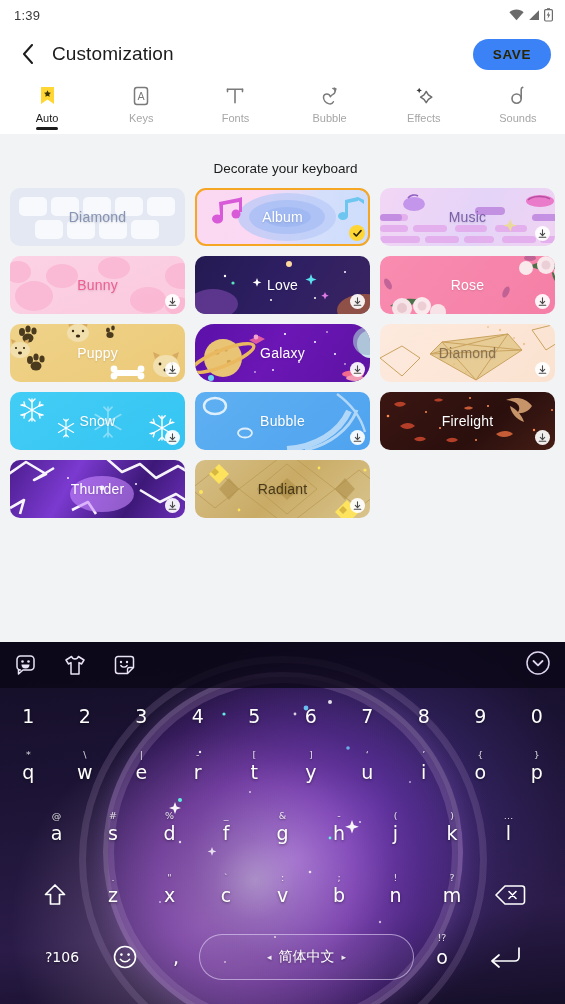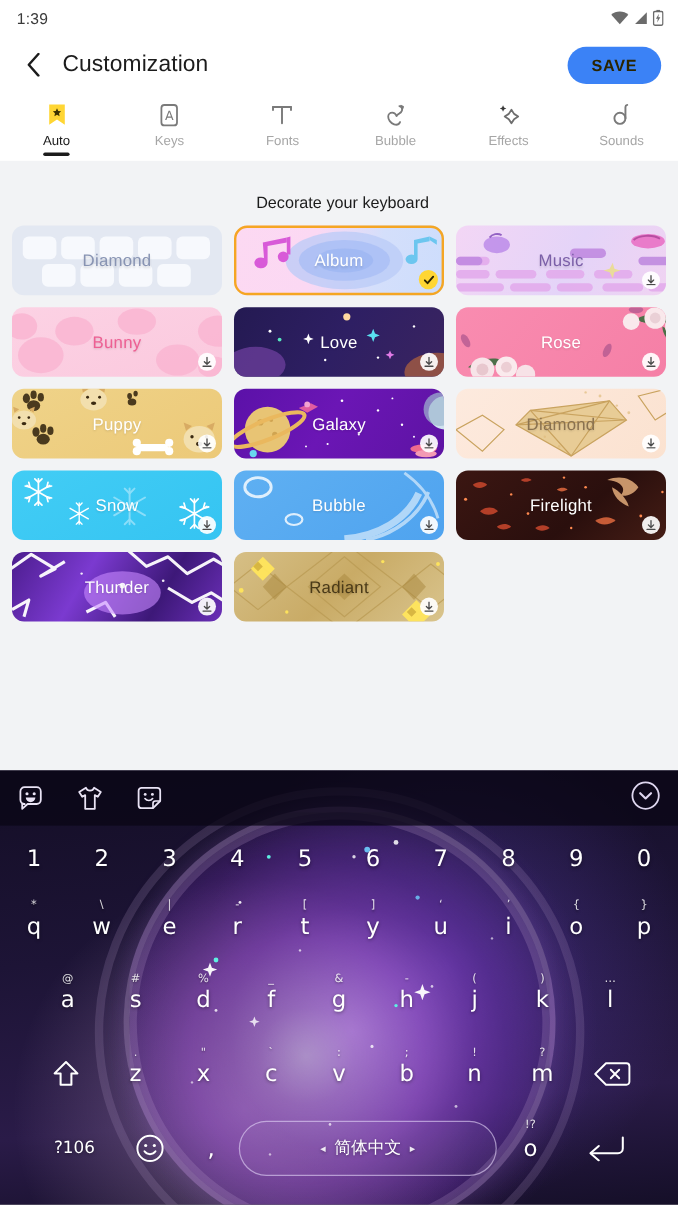--- a/index.html
+++ b/index.html
@@ -125,21 +125,21 @@
   .deco { position:absolute; z-index:1; pointer-events:none; }
 
   
   .bg-default { background:#e3e8f2; }
   .bg-album   { background:linear-gradient(100deg,#fcd9f2 0%,#fbd8f3 38%,#d4dffb 68%,#cdddfc 100%); }
   .bg-music   { background:linear-gradient(115deg,#f3d6f5 0%,#e4d4f8 55%,#f0d3f2 100%); }
   .bg-bunny   { background:linear-gradient(160deg,#fcd2e4 0%,#fbc9de 100%); }
   .bg-star    { background:linear-gradient(120deg,#241a52 0%,#2e1f63 50%,#3a2460 100%); }
   .bg-rose    { background:linear-gradient(130deg,#f98cb0 0%,#f57fa6 100%); }
   .bg-puppy   { background:linear-gradient(150deg,#efd389 0%,#ecc978 100%); }
-  .bg-galaxy  { background:linear-gradient(120deg,#5b11a8 0%,#6b16b5 45%,#5d13a3 100%); }
+  .bg-galaxy  { background:linear-gradient(120deg,#5b11a8 0%,#6b16b5 45%,#5d13a3 100%);border-radius:19px; }
   .bg-diamond { background:linear-gradient(130deg,#fdeade 0%,#fbe2d0 100%); }
   .bg-snow    { background:linear-gradient(150deg,#42cdf5 0%,#35c4f2 100%); }
   .bg-love    { background:linear-gradient(140deg,#eeb4f7 0%,#e6a9f3 100%); }
   .bg-bubble  { background:linear-gradient(140deg,#5fb0f2 0%,#4fa3ef 100%); }
   .bg-fire    { background:linear-gradient(140deg,#3b1612 0%,#2a0f0d 60%,#451d15 100%); }
   .bg-thunder { background:linear-gradient(120deg,#4c1d8e 0%,#7b3ad0 35%,#3d1878 70%,#6b2fb8 100%); }
   .bg-radiant { background:linear-gradient(135deg,#d6bf86 0%,#c9ab66 50%,#d9c48d 100%); }
 
   .kbkeys { position:absolute; inset:0; }
   .kbkey { position:absolute; background:#f7f9fd; border-radius:5px; }

